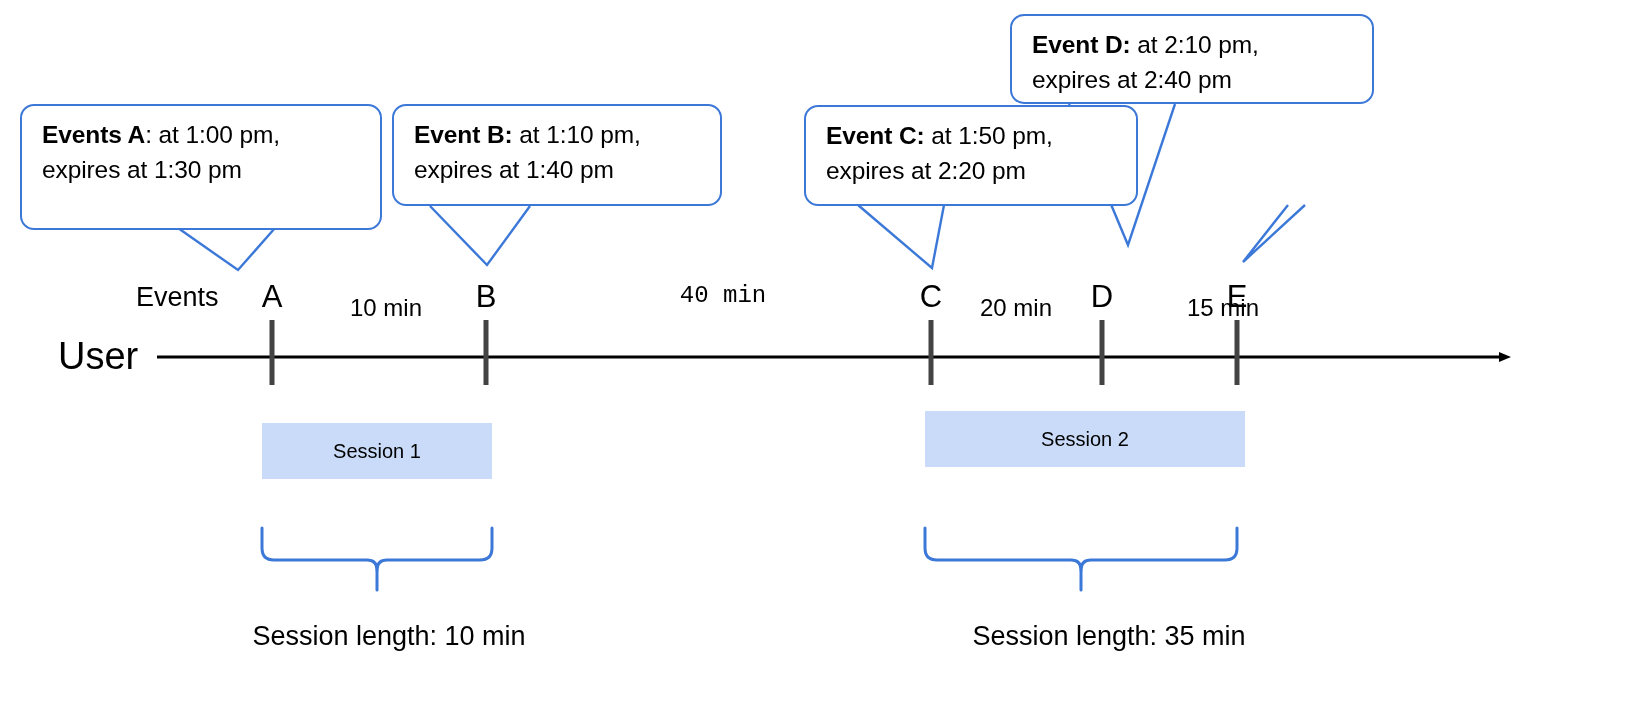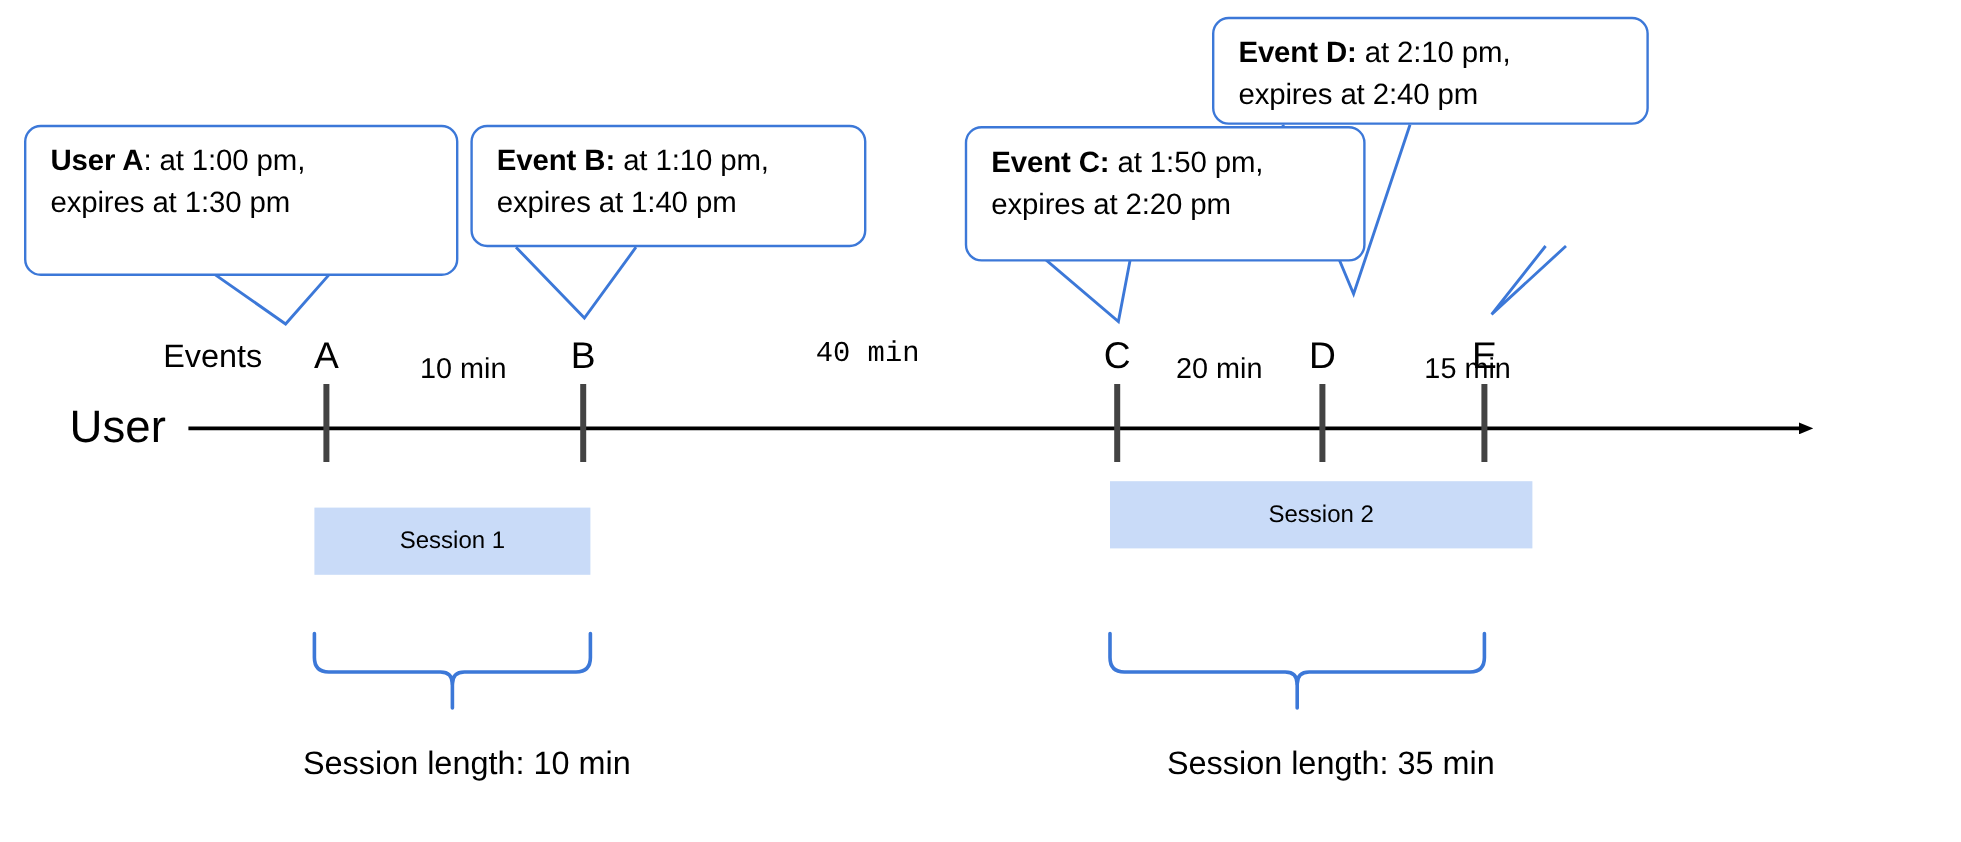--- a/index.html
+++ b/index.html
@@ -137,27 +137,27 @@
 
     <path d="M 925 528
              L 925 548 Q 925 560 937 560
              L 1071 560 Q 1081 560 1081 570
              Q 1081 560 1091 560
              L 1225 560 Q 1237 560 1237 548
              L 1237 528" fill="none" stroke="#3c78d8" stroke-width="3" stroke-linecap="round" stroke-linejoin="round"></path>
     <path d="M 1081 570 L 1081 590" fill="none" stroke="#3c78d8" stroke-width="3" stroke-linecap="round"></path>
   </svg>
 
-  <div class="callout" style="left:20px; top:104px; width:362px; height:126px;"><span class="ev-name">User A</span><span>:</span><span> at 1:00 pm,
+  <div class="callout" style="left:20px; top:104px; width:362px; height:126px;"><span class="ev-name">Events A</span><span>:</span><span> at 1:00 pm,
 expires at 1:30 pm</span></div>
 
   <div class="callout" style="left:392px; top:104px; width:330px; height:102px;"><span class="ev-name">Event B:</span><span></span><span> at 1:10 pm,
 expires at 1:40 pm</span></div>
 
-  <div class="callout" style="left:804px; top:105px; width:334px; height:113px;"><span class="ev-name">Event C:</span><span></span><span> at 1:50 pm,
+  <div class="callout" style="left:804px; top:105px; width:334px; height:101px;"><span class="ev-name">Event C:</span><span></span><span> at 1:50 pm,
 expires at 2:20 pm</span></div>
 
   <div class="callout" style="left:1010px; top:14px; width:364px; height:90px;"><span class="ev-name">Event D:</span><span></span><span> at 2:10 pm,
 expires at 2:40 pm</span></div>
 
 
   <div class="axis-title" style="left:58px; top:337px;">User</div>
 
   <div class="events-label" style="left:136px; top:284px;">Events</div>
 
@@ -169,20 +169,20 @@
 
   <div class="interval-label" style="left:386px; top:296px;">10 min</div>
   <div class="interval-label" style="left:723px; top:284px;font-family:Liberation Mono, monospace;">40 min</div>
   <div class="interval-label" style="left:1016px; top:296px;">20 min</div>
   <div class="interval-label" style="left:1223px; top:296px;">15 min</div>
 
   <div class="session-bar" style="left:262px; top:423px; width:230px; height:56px;">
       <span>Session 1</span>
     </div>
 
-  <div class="session-bar" style="left:925px; top:401px; width:352px; height:56px;">
+  <div class="session-bar" style="left:925px; top:411px; width:320px; height:56px;">
       <span>Session 2</span>
     </div>
 
   <div class="session-length" style="left:389px; top:623px;">Session length: 10 min</div>
   <div class="session-length" style="left:1109px; top:623px;">Session length: 35 min</div>
 
 </div>
 
 </body></html>

